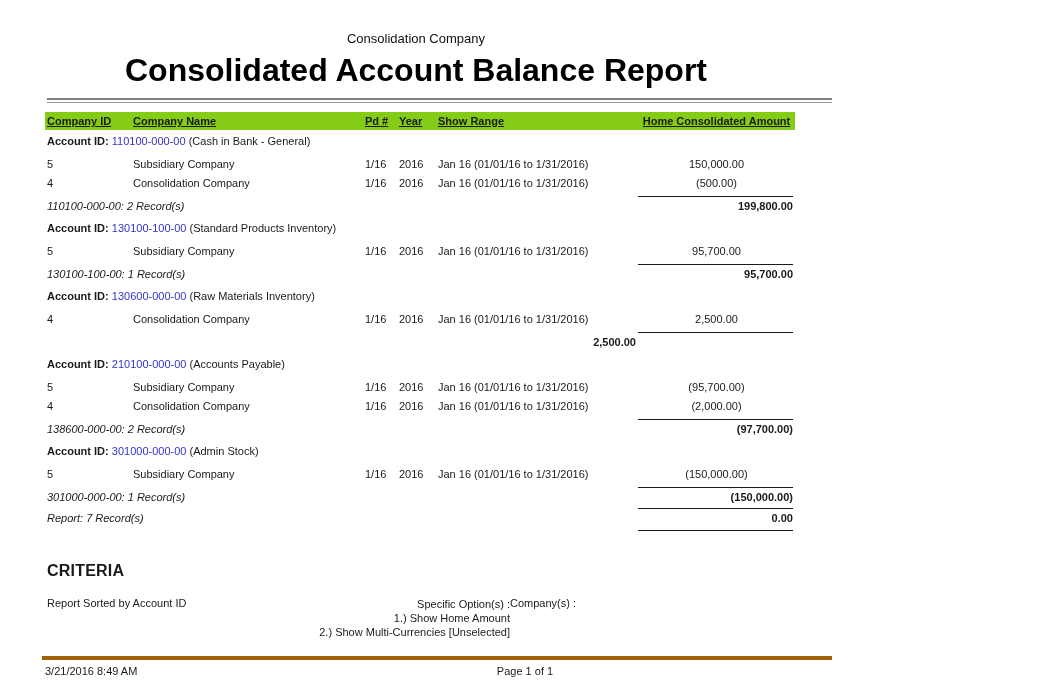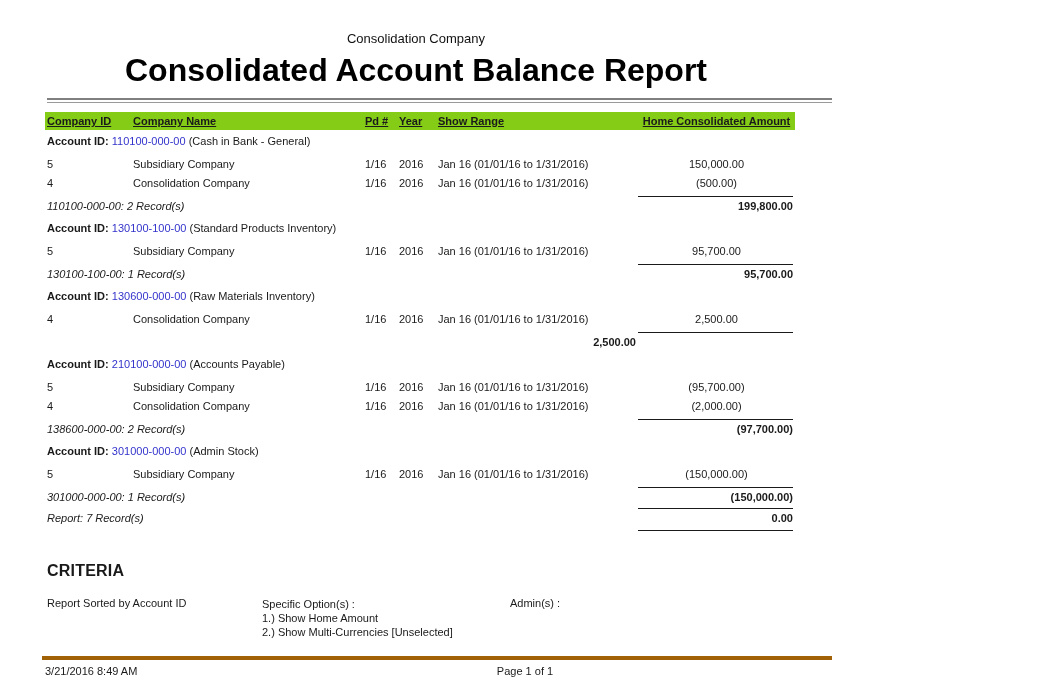--- a/index.html
+++ b/index.html
@@ -25,21 +25,21 @@
   .sub-rule { margin:3px 0 2px 593px; width:155px; height:0; border-top:1px solid #1a1a1a; }
   .subrow { display:grid; grid-template-columns:1fr 157px; line-height:15px; }
   .sub-label { font-style:italic; padding-left:2px; }
   .sub-amt { font-weight:bold; text-align:right; padding-right:2px; }
   .section { margin-bottom:3px; }
   .total-block { margin-top:3px; }
   .criteria { position:absolute; left:47px; top:562px; right:45px; }
   .crit-heading { font-weight:bold; font-size:16px; letter-spacing:0.2px; }
   .crit-row { display:flex; margin-top:17px; }
   .crit-col1 { width:215px; }
-  .crit-col2 { width:248px; }
+  .crit-col2 { width:248px;text-align:right; }
   .crit-col2 div { line-height:14px; }
   .crit-col3 { flex:1; }
   .footer { position:absolute; left:42px; width:963px; top:656px;
             border-top:4px solid #a16207; padding-top:5px; display:flex; }
   .f-left { flex:1; padding-left:3px; }
   .f-center { flex:1; text-align:center; }
   .f-right { flex:1; text-align:right; }
 </style>
 </head>
 <body>
@@ -194,21 +194,21 @@
 
   <div class="criteria">
     <div class="crit-heading">CRITERIA</div>
     <div class="crit-row">
       <div class="crit-col1">Report Sorted by Account ID</div>
       <div class="crit-col2">
         <div>Specific Option(s) :</div>
         <div>1.) Show Home Amount</div>
         <div>2.) Show Multi-Currencies [Unselected]</div>
       </div>
-      <div class="crit-col3">Admin(s) :</div>
+      <div class="crit-col3">Company(s) :</div>
     </div>
   </div>
 
   <div class="footer">
     <div class="f-left">3/21/2016 8:49 AM</div>
     <div class="f-center">Page 1 of 1</div>
     <div class="f-right">By: Admin</div>
   </div>
 
 </div>

